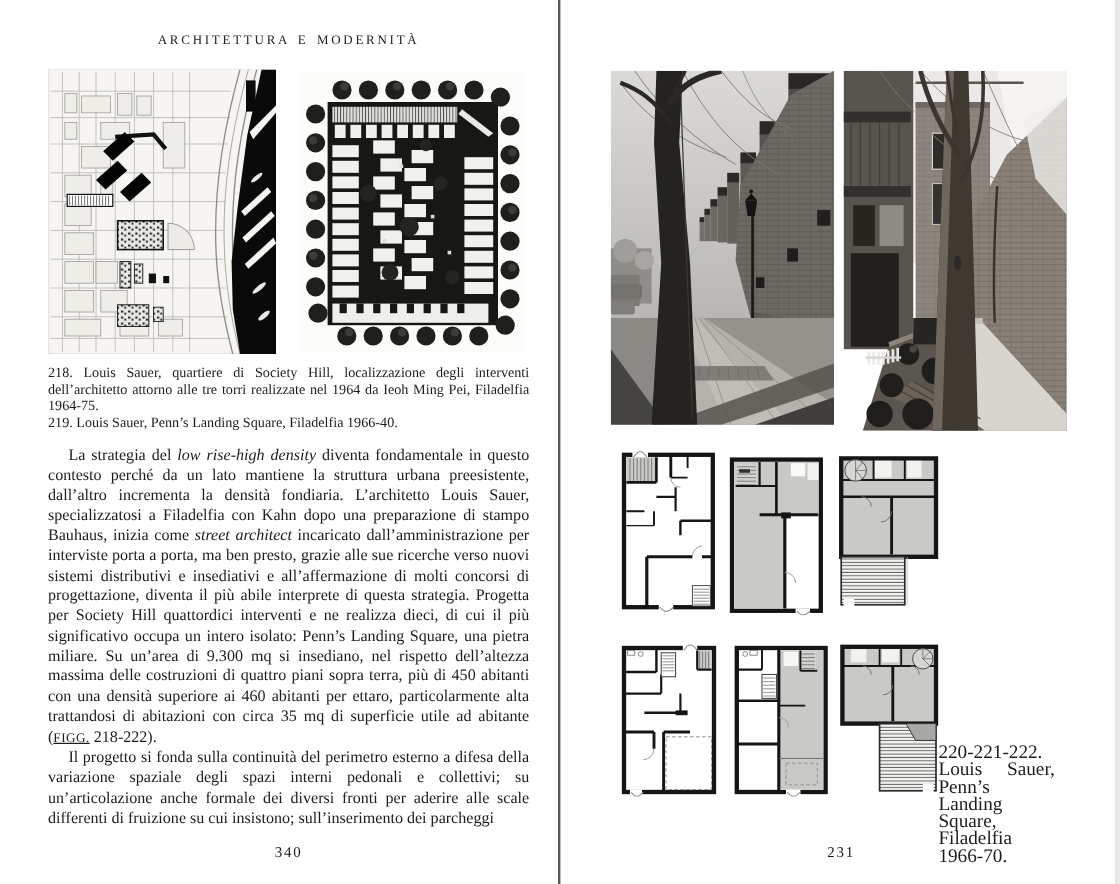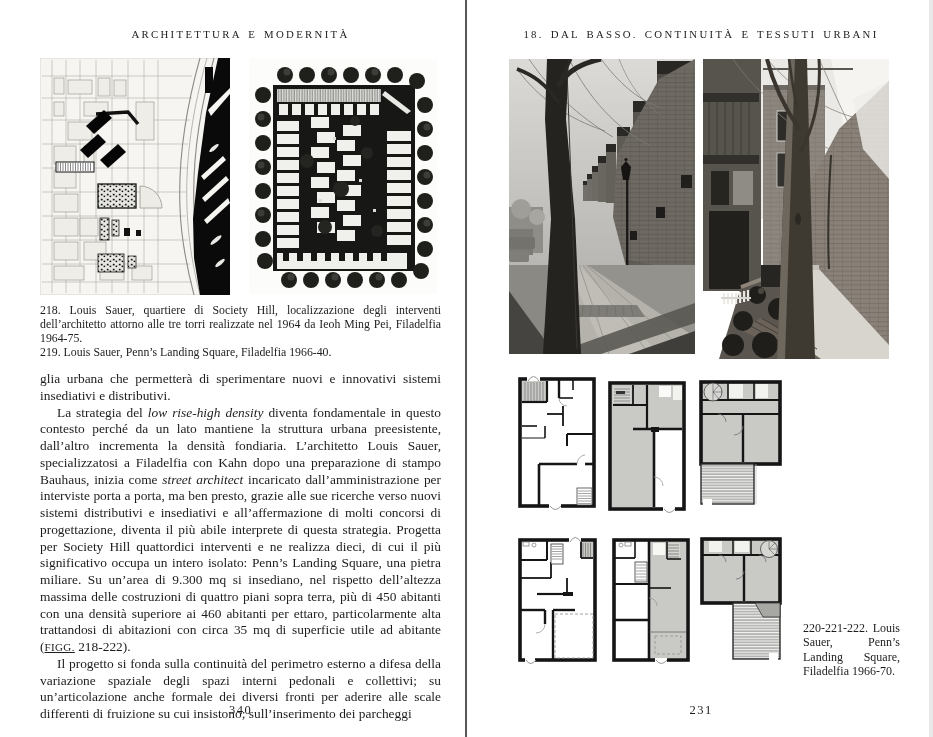--- a/index.html
+++ b/index.html
@@ -20,21 +20,21 @@
   .plan3{left:698px;top:378px;width:86px;height:130px;}
   .plan4{left:517px;top:536px;width:81px;height:128px;}
   .plan5{left:611px;top:536px;width:80px;height:128px;}
   .plan6{left:699px;top:535px;width:85px;height:131px;}
   .lp-caption{left:40px;top:303px;width:401px;font-size:11.8px;line-height:14px;text-align:justify;}
   .lp-caption p{margin:0;}
   .lp-body{left:40px;top:371px;width:401px;font-size:13.4px;line-height:16.75px;text-align:justify;}
   .lp-body p{margin:0;}
   .lp-body p.indent{text-indent:17px;}
   .figsc{font-size:0.82em;letter-spacing:0.4px;text-decoration:underline;}
-  .rp-caption{left:803px;top:621px;width:97px;font-size:12px;line-height:14.3px;text-align:justify;}
+  .rp-caption{left:782px;top:621px;width:97px;font-size:16px;line-height:14.3px;text-align:justify;}
   .folio{font-size:12.5px;letter-spacing:1.5px;text-align:center;}
   .lp-folio{left:40px;top:703px;width:401px;}
   .rp-folio{left:505px;top:703px;width:392px;}
   i{}
 </style>
 </head>
 <body>
 
 <svg width="0" height="0" style="position:absolute">
   <defs>
@@ -280,28 +280,26 @@
       </g>
     </svg>
   </div>
 
   <div class="abs lp-caption">
     <p>218. Louis Sauer, quartiere di Society Hill, localizzazione degli interventi dell’architetto attorno alle tre torri realizzate nel 1964 da Ieoh Ming Pei, Filadelfia 1964-75.</p>
     <p>219. Louis Sauer, Penn’s Landing Square, Filadelfia 1966-40.</p>
   </div>
 
   <div class="abs lp-body">
-    <p>glia urbana che permetterà di sperimentare nuovi e innovativi sistemi insediativi e distributivi.</p>
     <p class="indent"><span>La strategia del </span><i>low rise-high density</i><span> diventa fondamentale in questo contesto perché da un lato mantiene la struttura urbana preesistente, dall’altro incrementa la densità fondiaria. L’architetto Louis Sauer, specializzatosi a Filadelfia con Kahn dopo una preparazione di stampo Bauhaus, inizia come </span><i>street architect</i><span> incaricato dall’amministrazione per interviste porta a porta, ma ben presto, grazie alle sue ricerche verso nuovi sistemi distributivi e insediativi e all’affermazione di molti concorsi di progettazione, diventa il più abile interprete di questa strategia. Progetta per Society Hill quattordici interventi e ne realizza dieci, di cui il più significativo occupa un intero isolato: Penn’s Landing Square, una pietra miliare. Su un’area di 9.300 mq si insediano, nel rispetto dell’altezza massima delle costruzioni di quattro piani sopra terra, più di 450 abitanti con una densità superiore ai 460 abitanti per ettaro, particolarmente alta trattandosi di abitazioni con circa 35 mq di superficie utile ad abitante (</span><span class="figsc">FIGG.</span><span> 218-222).</span></p>
     <p class="indent">Il progetto si fonda sulla continuità del perimetro esterno a difesa della variazione spaziale degli spazi interni pedonali e collettivi; su un’articolazione anche formale dei diversi fronti per aderire alle scale differenti di fruizione su cui insistono; sull’inserimento dei parcheggi</p>
   </div>
 
   <div class="abs folio lp-folio">340</div>
 
-  <div class="abs running-head rp-header">18. DAL BASSO. CONTINUITÀ E TESSUTI URBANI</div>
 
   <div class="abs fig photo1">
     <svg viewBox="0 0 186 295">
       <defs>
         <linearGradient id="sky1" x1="0" y1="0" x2="0" y2="1">
           <stop offset="0" stop-color="#dbdad7"></stop>
             <stop offset="1" stop-color="#b7b6b2"></stop>
         </linearGradient>
         <clipPath id="wallclip1">
             <polygon points="186,0 186,295 140,295 104,158 108,96 150,20"></polygon>

